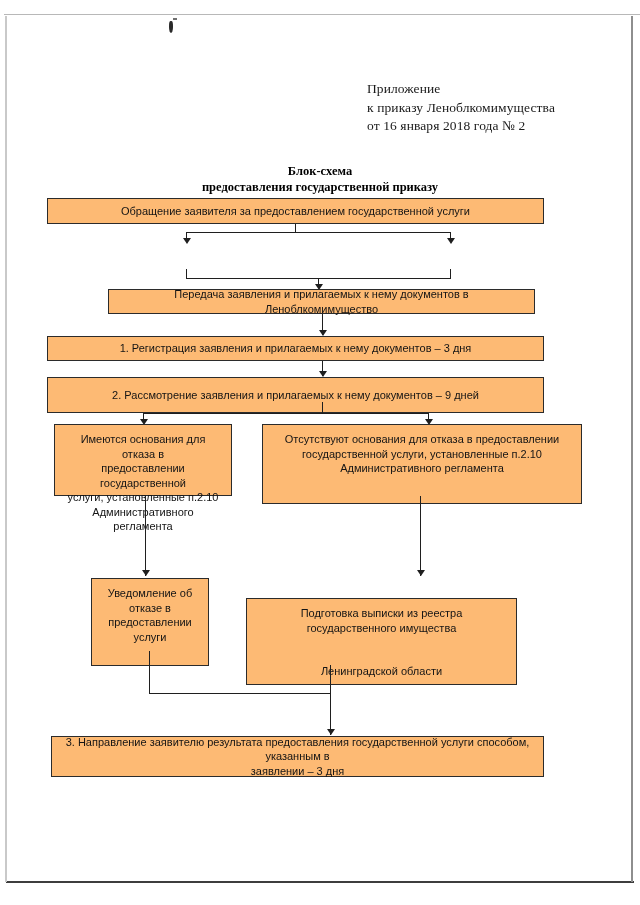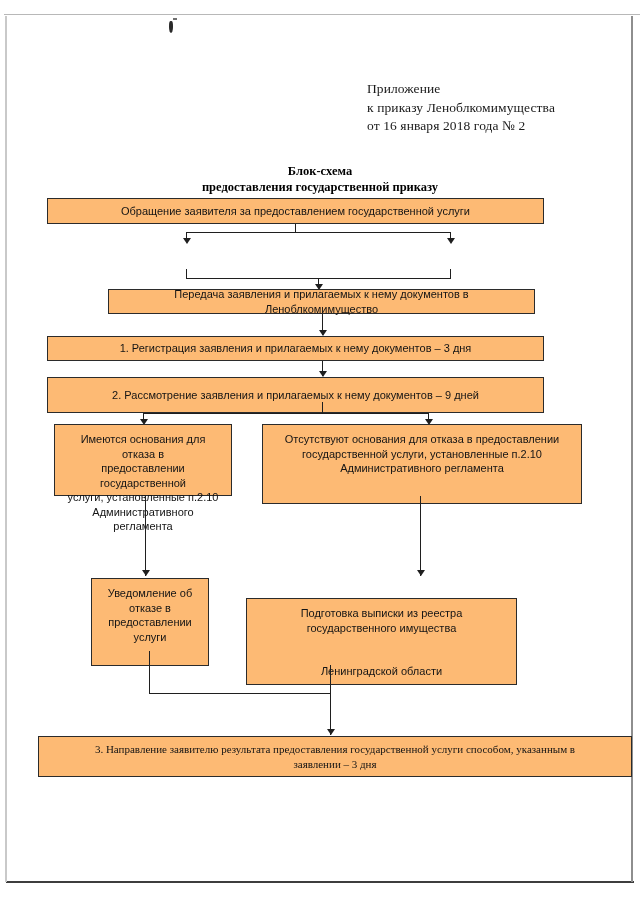--- a/index.html
+++ b/index.html
@@ -207,20 +207,20 @@
       <span>Ленинградской области</span>
     </span>
   </div>
 
   <div class="conn v" style="left:149px; top:651px; height:42px;"></div>
   <div class="conn v" style="left:330px; top:665px; height:28px;"></div>
   <div class="conn h" style="left:149px; top:693px; width:182px;"></div>
   <div class="conn v" style="left:330px; top:693px; height:42px;"></div>
   <div class="arrow" style="left:327px; top:729px;"></div>
 
-  <div class="node" style="left:38px; top:736px; width:594px; height:41px;font-family:Liberation Serif, serif;">
+  <div class="node" style="left:51px; top:736px; width:493px; height:41px;">
     <span class="txt">
       <span>3. Направление заявителю результата предоставления государственной услуги способом, указанным в</span><br>
       <span>заявлении – 3 дня</span>
     </span>
   </div>
 
 </div>
 
 </body></html>

